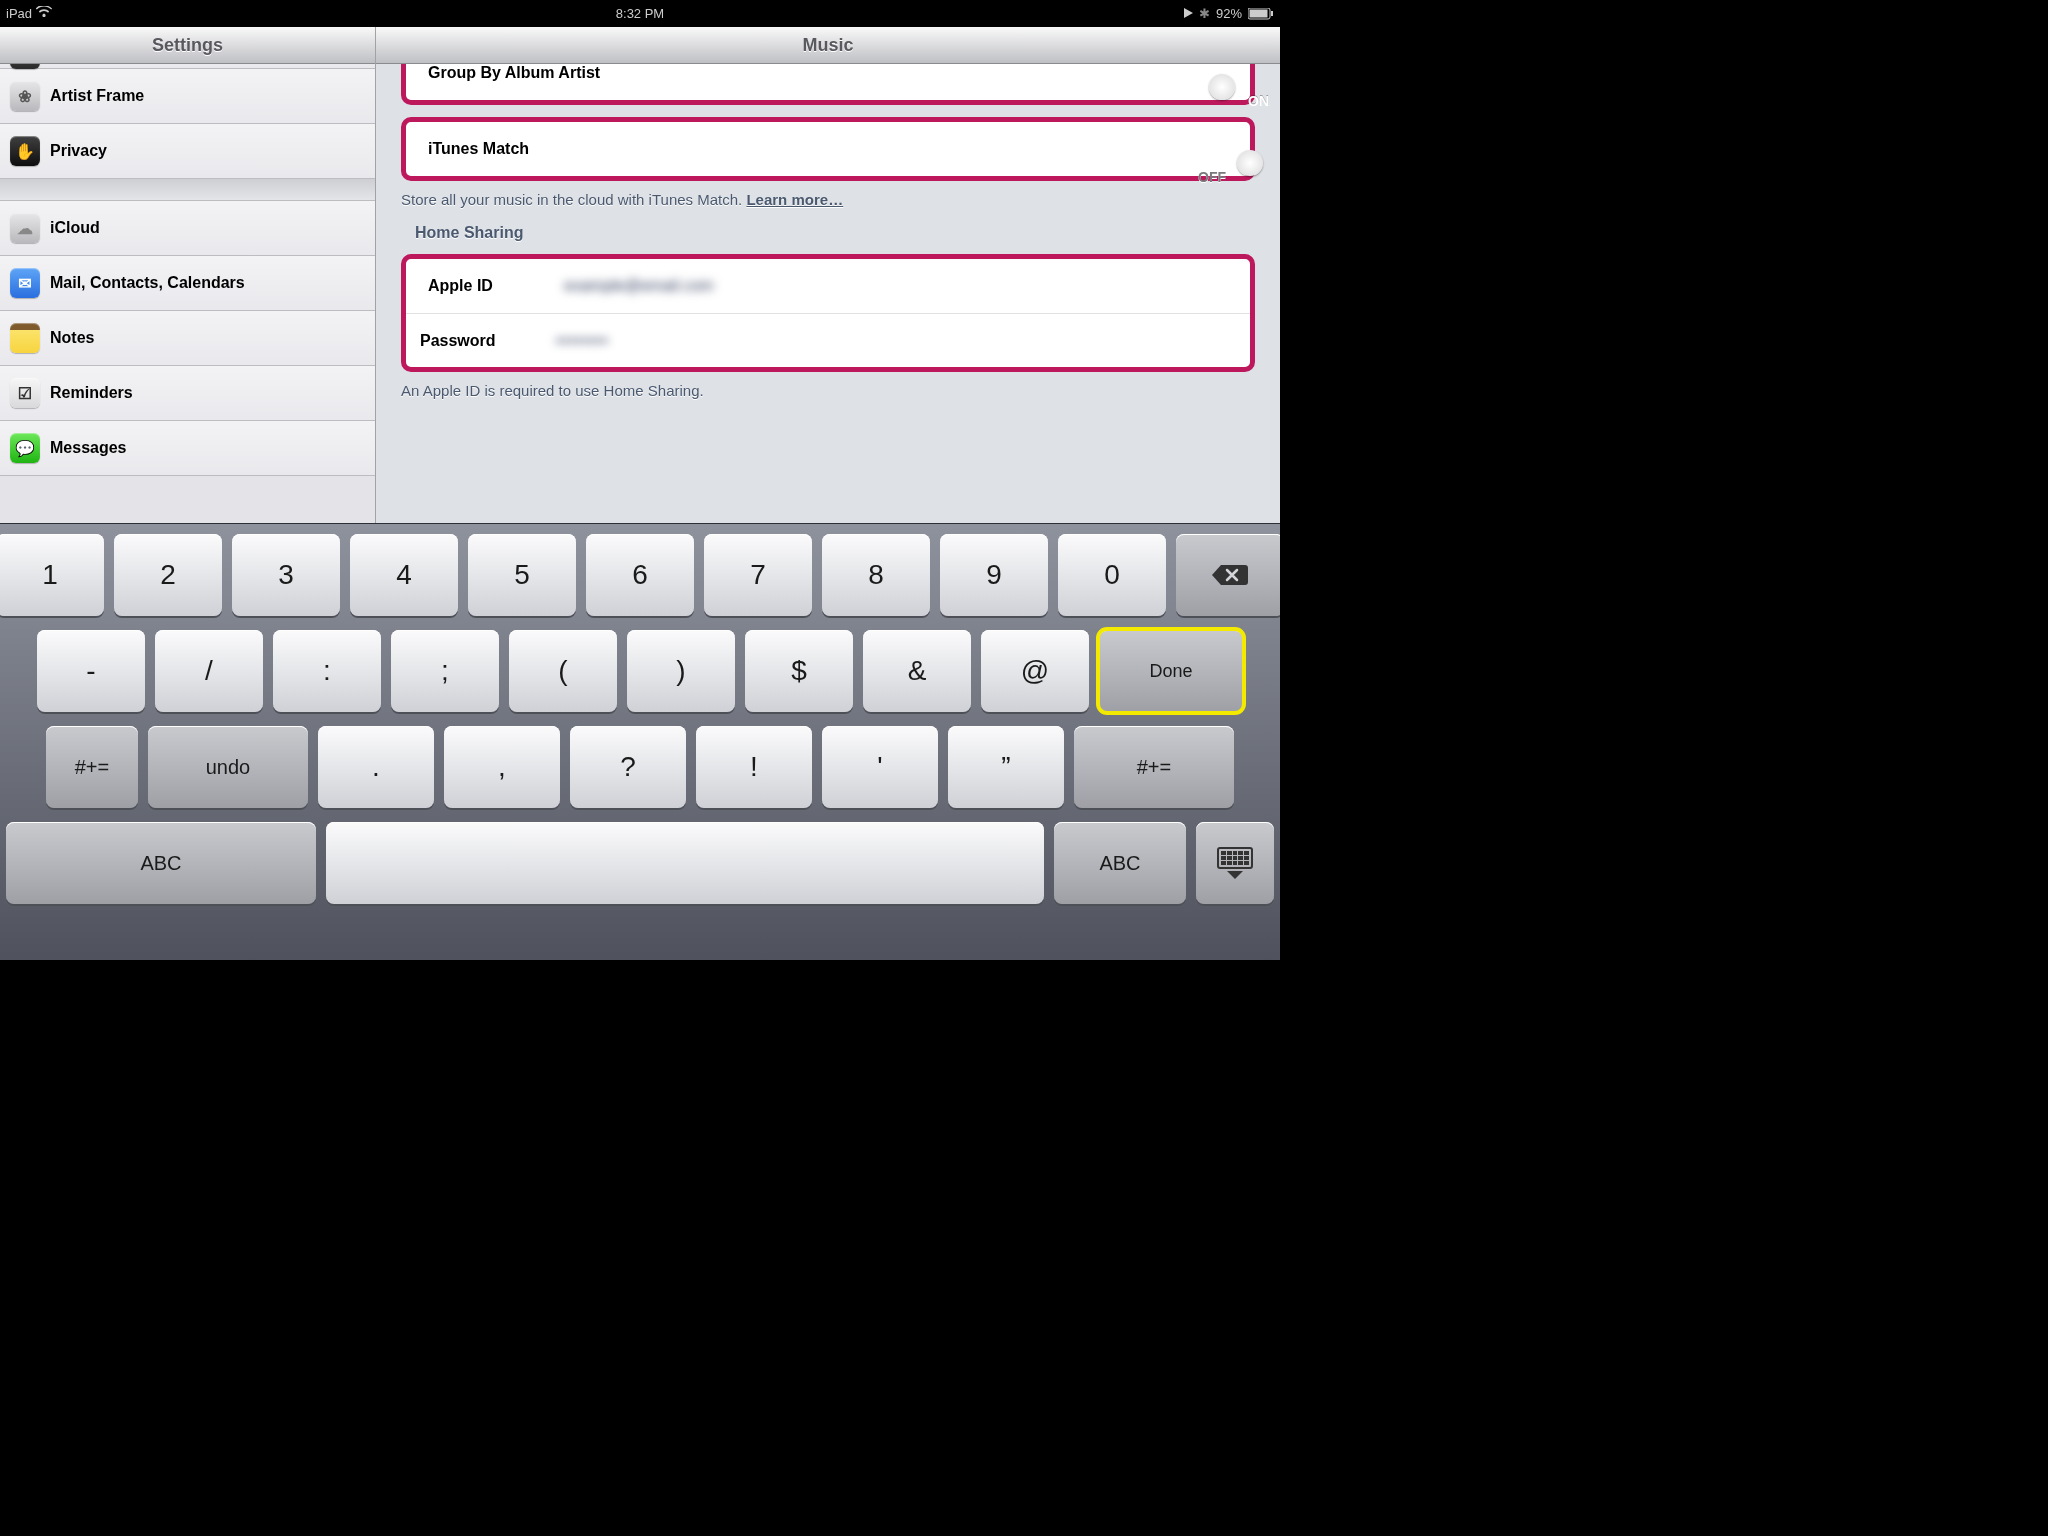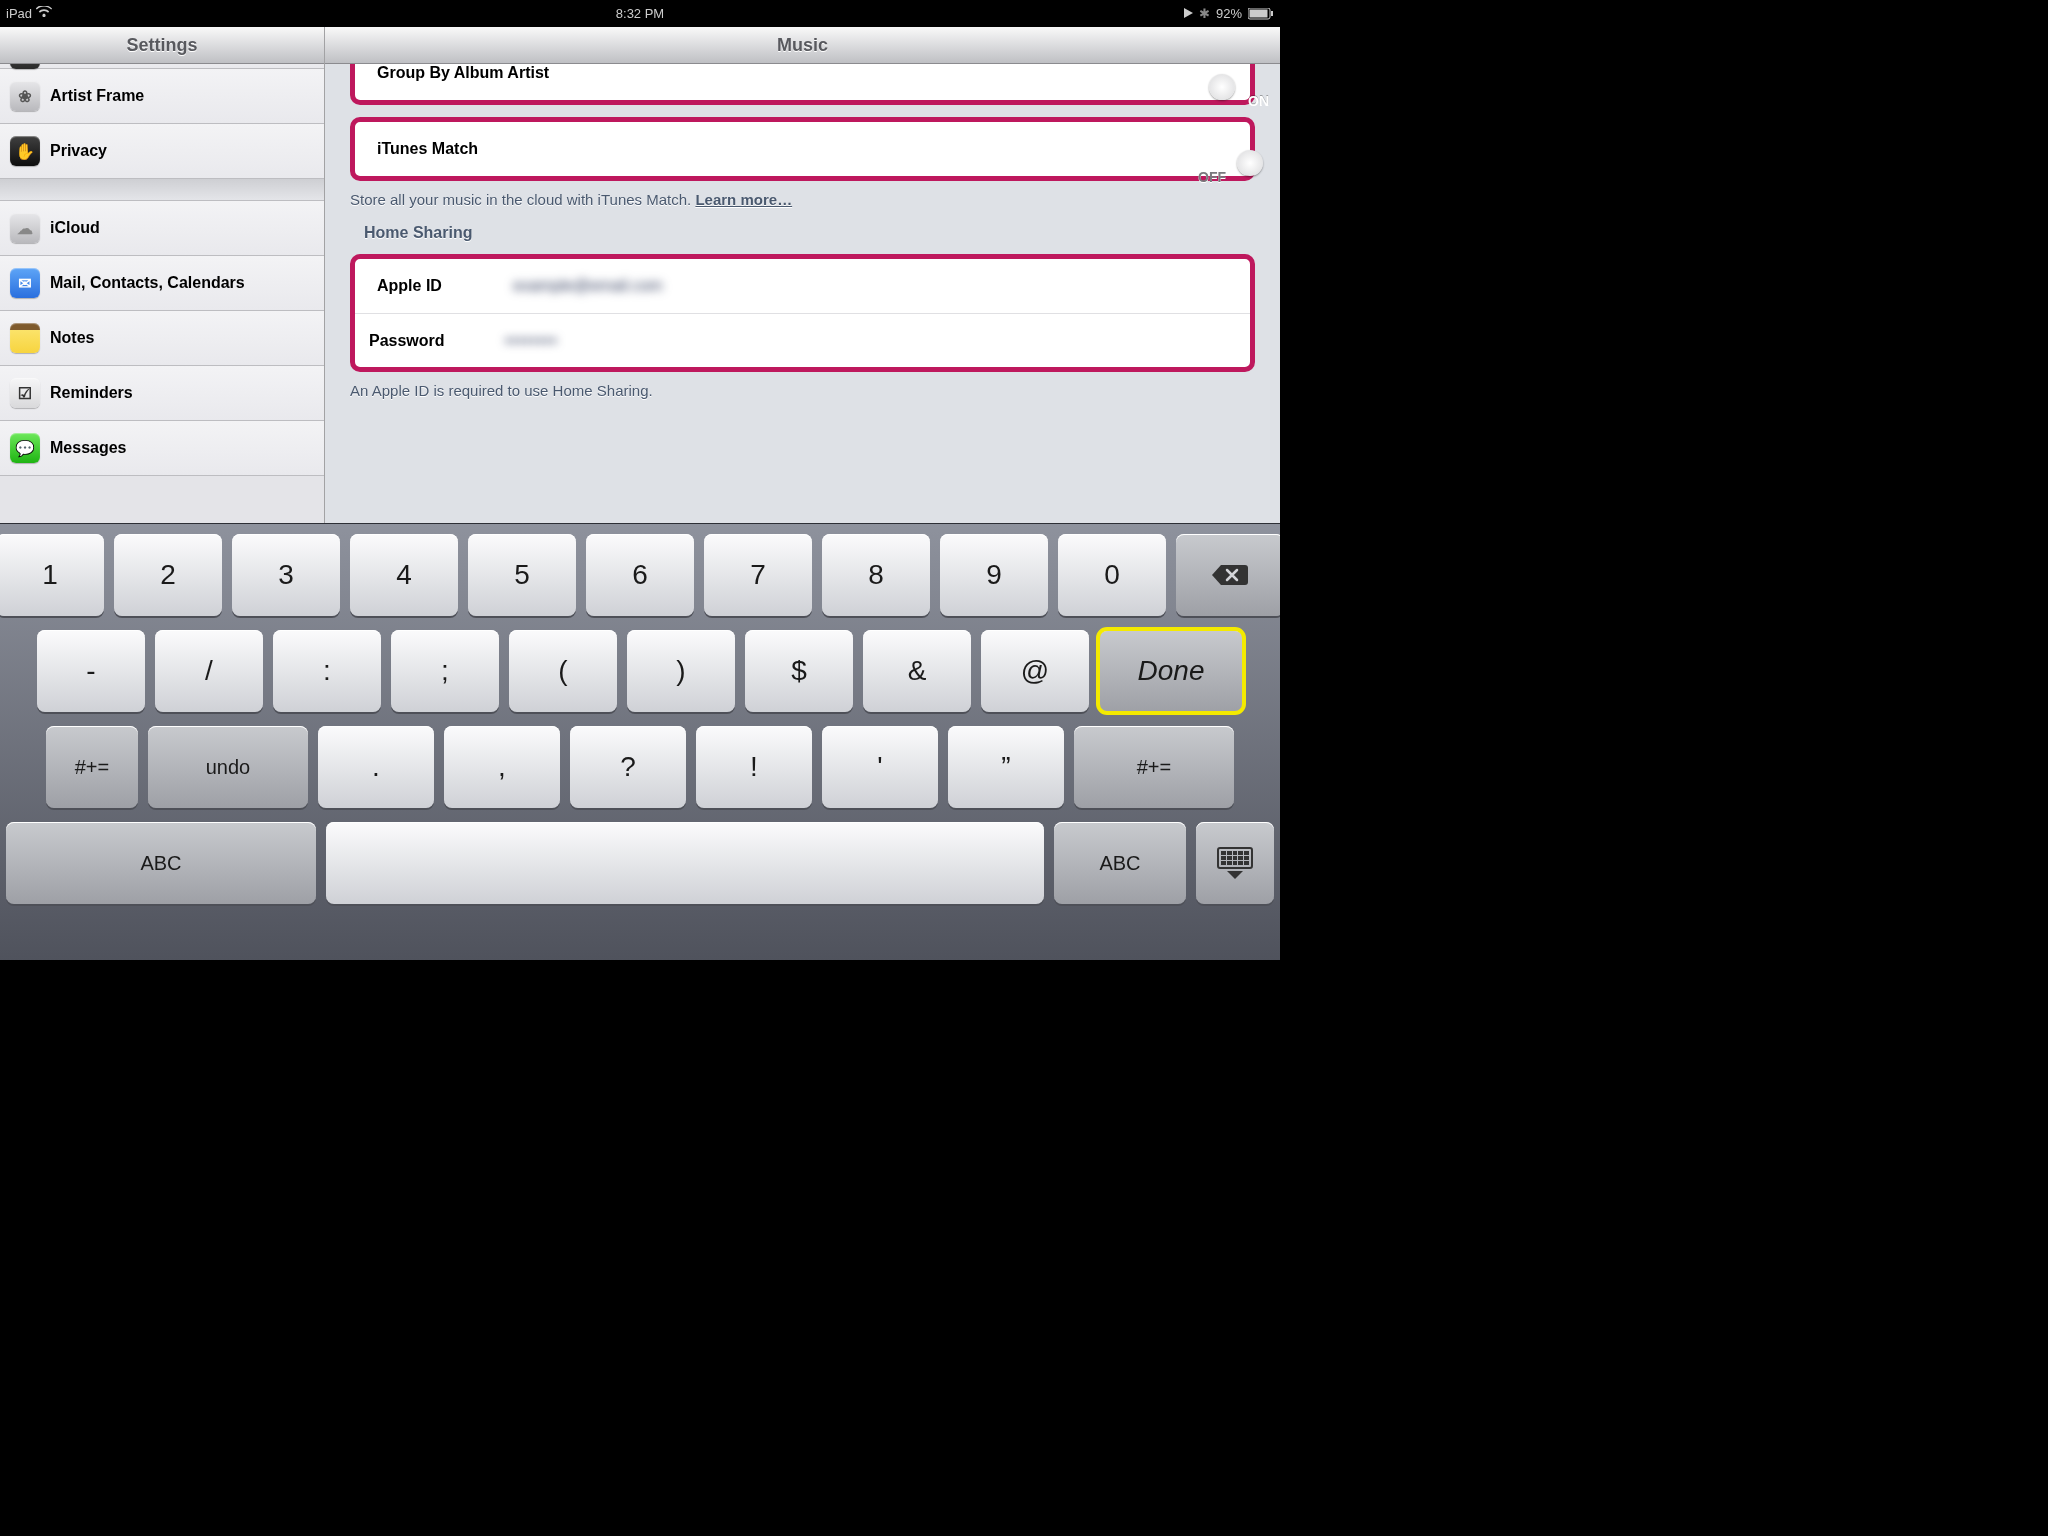--- a/index.html
+++ b/index.html
@@ -43,21 +43,21 @@
   font-weight: bold;
   color: #58595e;
   text-shadow: 0 1px 0 #fff;
   display: flex;
   align-items: center;
   justify-content: center;
 }
 
 
 .sidebar {
-  width: 325px;
+  width: 376px;
   border-right: 1px solid #a2a2a4;
   background: #e7e8eb;
   display: flex;
   flex-direction: column;
 }
 .sidebar-list {
   overflow: hidden;
   flex: 1;
   background: #e4e4e8;
 }
@@ -321,21 +321,21 @@
     <div class="key">-</div>
     <div class="key">/</div>
     <div class="key">:</div>
     <div class="key">;</div>
     <div class="key">(</div>
     <div class="key">)</div>
     <div class="key">$</div>
     <div class="key">&amp;</div>
     <div class="key">@</div>
     <div class="key fn w-144 highlighted">
-        <span style="font-size:28px;font-style:italic;">Done</span>
+        <span style="font-size:18px;">Done</span>
       </div>
   </div>
 
   <div class="krow">
     <div class="key fn small-text w-92">#+=</div>
     <div class="key fn small-text w-160">undo</div>
     <div class="key w-116">.</div>
     <div class="key w-116">,</div>
     <div class="key w-116">?</div>
     <div class="key w-116">!</div>

